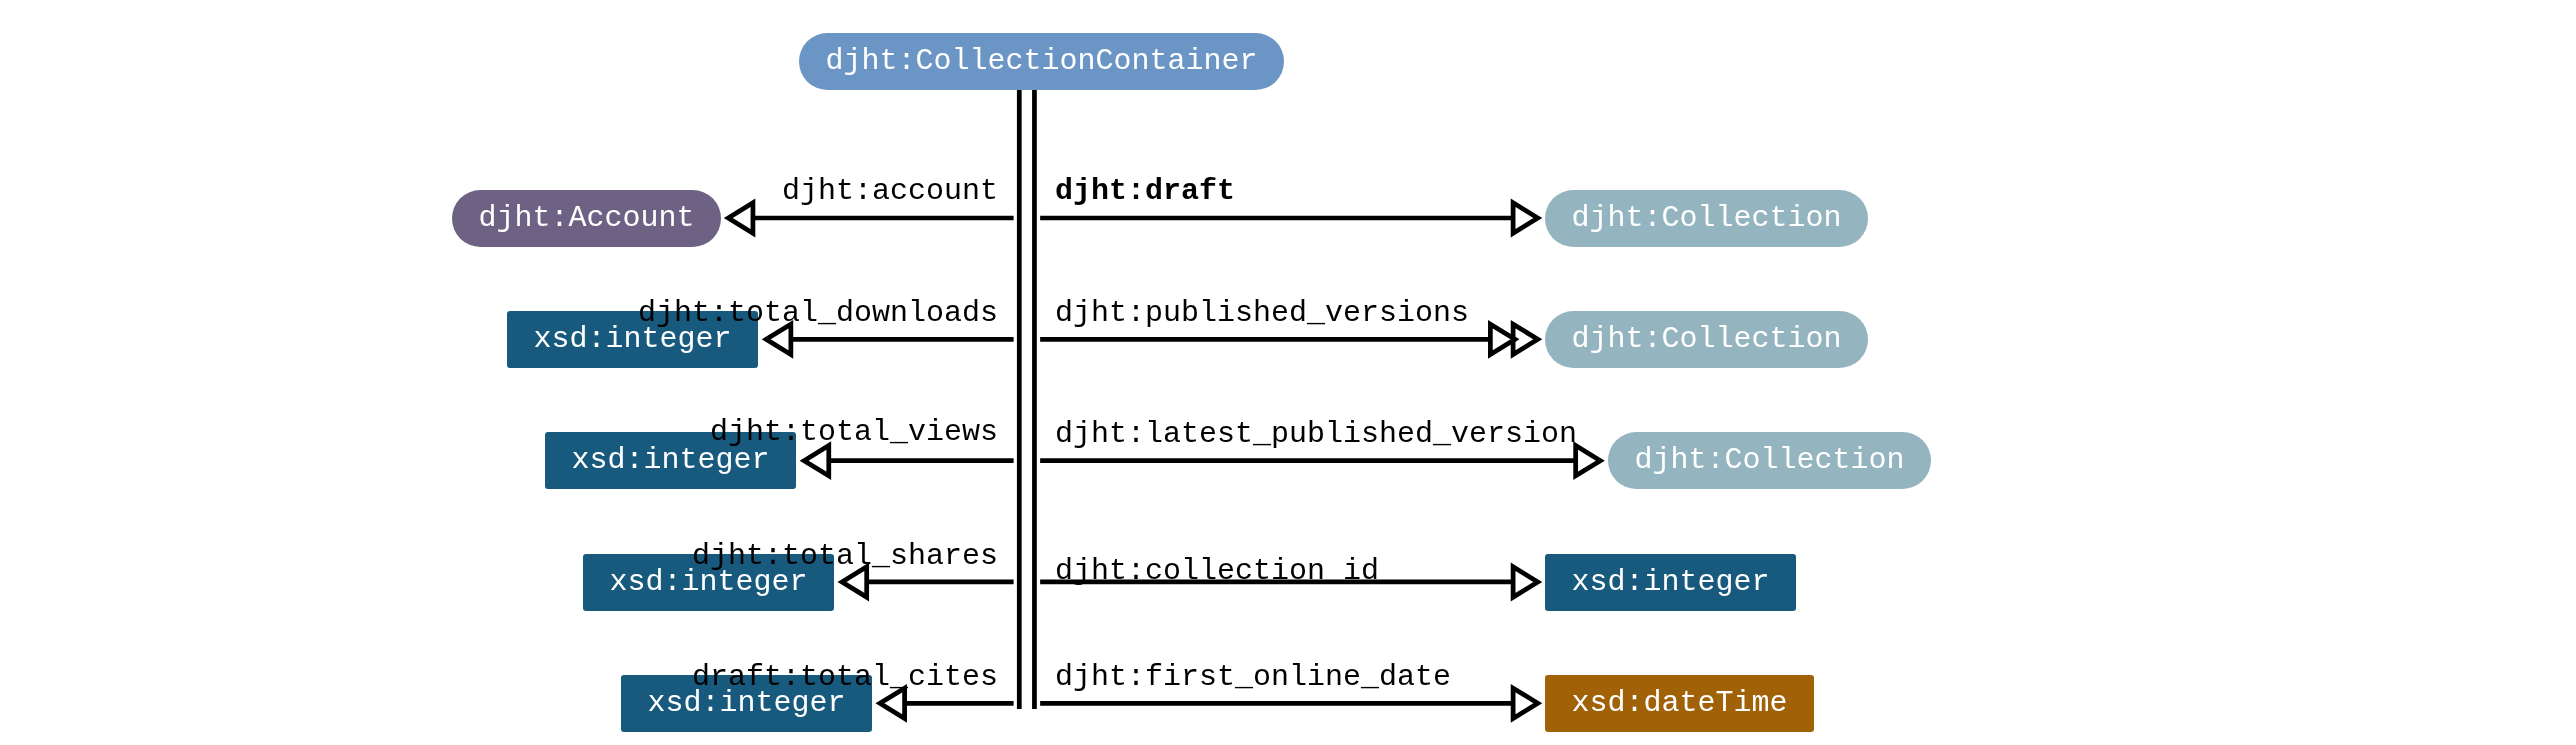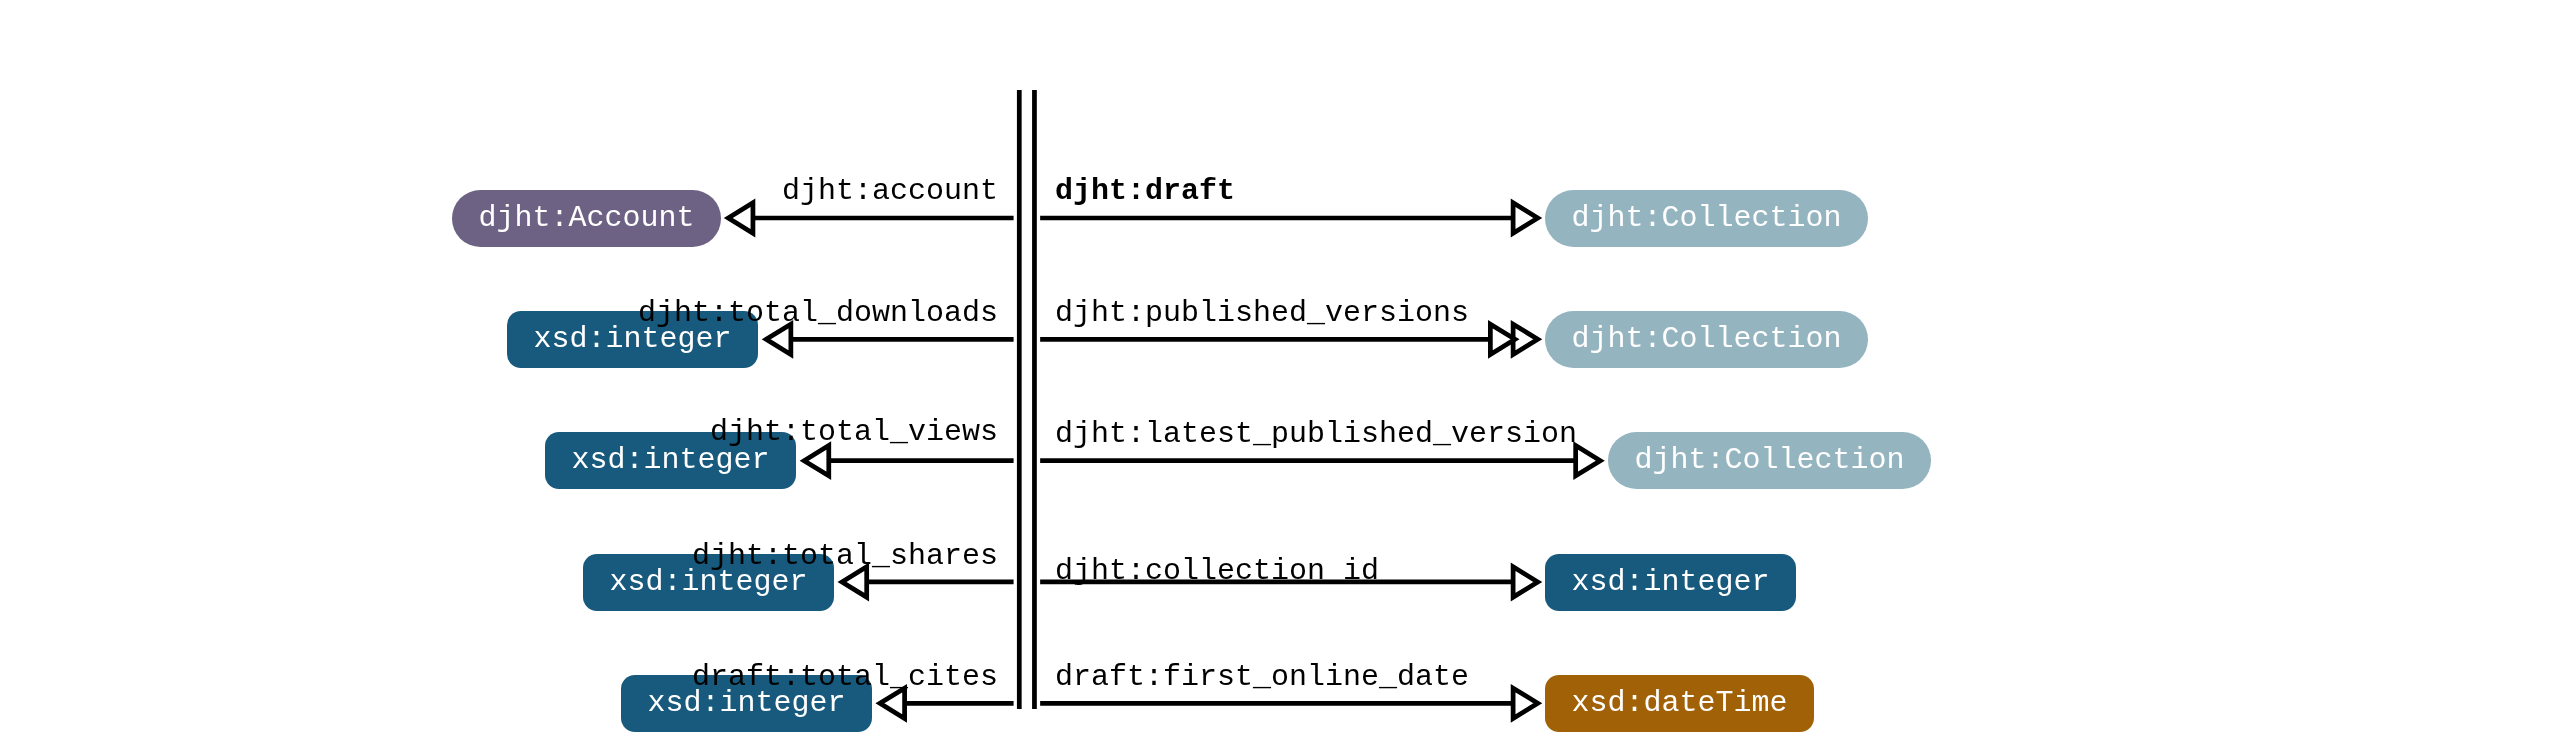--- a/index.html
+++ b/index.html
@@ -11,21 +11,21 @@
     position: relative;
   }
   .diagram {
     position: relative;
     width: 100%;
     height: 100%;
   }
   .node {
     position: absolute;
     padding: 11.4px 26.5px;
-    border-radius: 14px;
+    border-radius: 3px;
     font-size: 30px;
     color: #ffffff;
     white-space: nowrap;
     display: flex;
     align-items: center;
     justify-content: center;
   }
   .pill {
     border-radius: 28.4px;
   }
@@ -52,20 +52,21 @@
     fill: #ffffff;
     stroke: #000000;
     stroke-width: 5;
   }
 </style>
 </head>
 <body>
 
 <div class="diagram">
 
+  <div class="node pill" id="root-node" style="background: rgb(107, 149, 196); top: 33px; left: 799px;">djht:CollectionContainer</div>
 
   <svg class="arrows" id="arrows-svg" viewBox="0 0 2717 786" width="2576" height="745">
       <line x1="1075" y1="95" x2="1075" y2="748" class="arrow-line"></line>
       <line x1="1091" y1="95" x2="1091" y2="748" class="arrow-line"></line>
       <line x1="1069" y1="230" x2="794" y2="230" class="arrow-line"></line>
       <polygon points="768,230 794,214 794,246" class="arrow-head"></polygon>
       <line x1="1069" y1="358" x2="834" y2="358" class="arrow-line"></line>
       <polygon points="808,358 834,342 834,374" class="arrow-head"></polygon>
       <line x1="1069" y1="486" x2="874" y2="486" class="arrow-line"></line>
       <polygon points="848,486 874,470 874,502" class="arrow-head"></polygon>
@@ -99,17 +100,17 @@
       <div class="edge-label" style="top: 660px; right: 1578px; text-align: right;">draft:total_cites</div>
       <div class="node pill" style="background: rgb(148, 180, 191); top: 190px; left: 1545px;">djht:Collection</div>
       <div class="edge-label" style="top: 174px; left: 1055px; font-weight: bold;">djht:draft</div>
       <div class="node pill" style="background: rgb(148, 180, 191); top: 311px; left: 1545px;">djht:Collection</div>
       <div class="edge-label" style="top: 296px; left: 1055px;">djht:published_versions</div>
       <div class="node pill" style="background: rgb(148, 180, 191); top: 432px; left: 1608px;">djht:Collection</div>
       <div class="edge-label" style="top: 417px; left: 1055px;">djht:latest_published_version</div>
       <div class="node" style="background: rgb(24, 90, 125); top: 554px; left: 1545px;">xsd:integer</div>
       <div class="edge-label" style="top: 518px; left: 1055px; margin-top: 36px;">djht:collection_id</div>
       <div class="node" style="background: #a16207; top: 675px; left: 1545px;">xsd:dateTime</div>
-      <div class="edge-label" style="top: 660px; left: 1055px;">draft:first_online_date</div>
+      <div class="edge-label" style="top: 660px; left: 1055px;">djht:first_online_date</div>
     </div>
 
 </div>
 
 
 </body></html>

